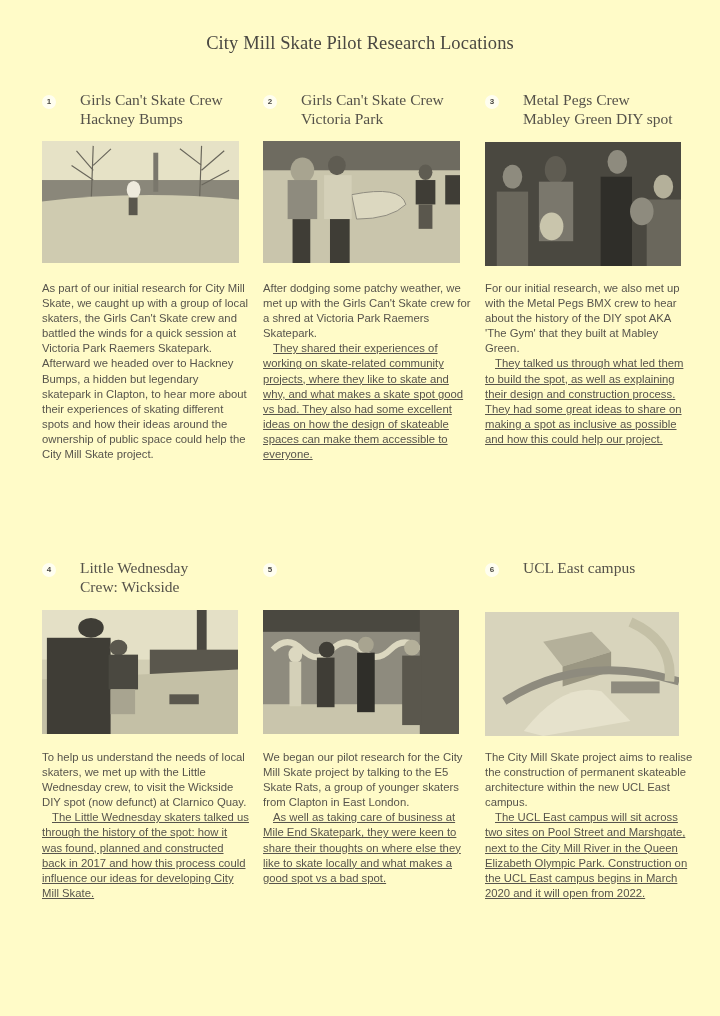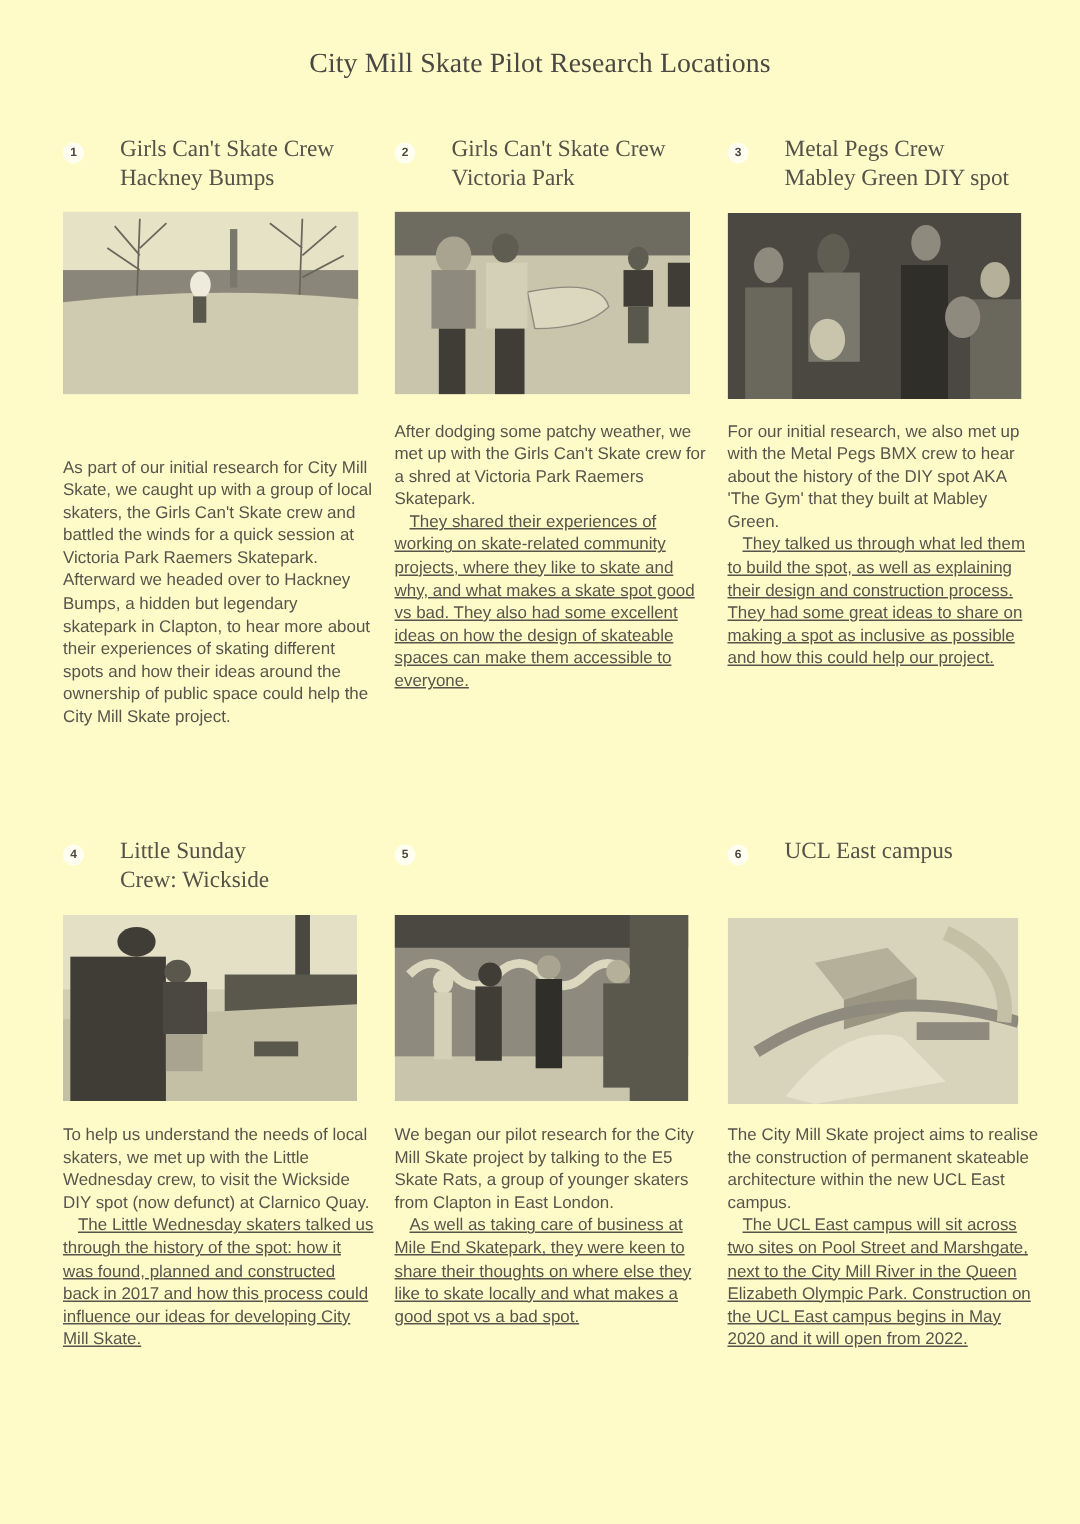--- a/index.html
+++ b/index.html
@@ -69,21 +69,21 @@
       <g stroke="#6a675c" stroke-width="1.2" fill="none">
         <path d="M50 60 L52 5 M52 30 L35 10 M52 25 L70 8 M52 40 L30 25"></path>
         <path d="M160 60 L162 5 M162 25 L140 8 M162 30 L185 10 M162 45 L190 30"></path>
       </g>
       <rect x="113" y="12" width="5" height="40" fill="#7a776c"></rect>
       <path d="M0 62 Q100 50 200 60 L200 125 L0 125 Z" fill="#cfcbb0"></path>
       <ellipse cx="93" cy="50" rx="7" ry="9" fill="#eeeadc"></ellipse>
       <rect x="88" y="58" width="9" height="18" fill="#5a574d"></rect>
     </svg>
   </div>
-  <div class="body" style="top:191px;margin-top:24px;">
+  <div class="body" style="top:191px;">
     <p>As part of our initial research for City Mill Skate, we caught up with a group of local skaters, the Girls Can't Skate crew and battled the winds for a quick session at Victoria Park Raemers Skatepark. Afterward we headed over to Hackney Bumps, a hidden but legendary skatepark in Clapton, to hear more about their experiences of skating different spots and how their ideas around the ownership of public space could help the City Mill Skate project.</p>
   </div>
 </div>
 
 <div class="card" style="left:263px; top:90px;">
   <div class="heading">
     <div class="num">2</div>
     <div class="htitle">
       <span>Girls Can't Skate Crew</span>
       <span>Victoria Park</span>
@@ -138,21 +138,21 @@
   <div class="body" style="top:191px;">
     <p>For our initial research, we also met up with the Metal Pegs BMX crew to hear about the history of the DIY spot AKA 'The Gym' that they built at Mabley Green.</p>
     <p>They talked us through what led them to build the spot, as well as explaining their design and construction process. They had some great ideas to share on making a spot as inclusive as possible and how this could help our project.</p>
   </div>
 </div>
 
 <div class="card" style="left:42px; top:558px;">
   <div class="heading">
     <div class="num">4</div>
     <div class="htitle">
-      <span>Little Sunday</span>
+      <span>Little Wednesday</span>
       <span>Crew: Wickside</span>
     </div>
   </div>
   <div class="photo" style="top:52px; width:196px; height:124px;">
     <svg viewBox="0 0 200 125" preserveAspectRatio="none">
       <rect width="200" height="125" fill="#d2ceb4"></rect>
       <rect width="200" height="50" fill="#e4e0c6"></rect>
       <rect x="158" y="0" width="10" height="60" fill="#4a4840"></rect>
       <rect x="110" y="40" width="90" height="25" fill="#5a574d"></rect>
       <path d="M0 70 L200 60 L200 125 L0 125 Z" fill="#c4c0a6"></path>
@@ -211,15 +211,15 @@
       <path d="M60 30 L110 20 L130 40 L80 55 Z" fill="#b4b09a"></path>
       <path d="M80 55 L130 40 L130 60 L80 75 Z" fill="#9a9682"></path>
       <path d="M20 90 Q100 40 200 70" stroke="#8e8b7e" stroke-width="8" fill="none"></path>
       <path d="M40 120 Q80 70 120 80 L150 110 L60 125 Z" fill="#e6e2cc"></path>
       <path d="M150 10 Q195 30 190 70" stroke="#c4c0a6" stroke-width="10" fill="none"></path>
       <rect x="130" y="70" width="50" height="12" fill="#8e8b7e"></rect>
     </svg>
   </div>
   <div class="body" style="top:192px;">
     <p>The City Mill Skate project aims to realise the construction of permanent skateable architecture within the new UCL East campus.</p>
-    <p>The UCL East campus will sit across two sites on Pool Street and Marshgate, next to the City Mill River in the Queen Elizabeth Olympic Park. Construction on the UCL East campus begins in May 2020 and it will open from 2022.</p>
+    <p>The UCL East campus will sit across two sites on Pool Street and Marshgate, next to the City Mill River in the Queen Elizabeth Olympic Park. Construction on the UCL East campus begins in March 2020 and it will open from 2022.</p>
   </div>
 </div>
 
 </body></html>

